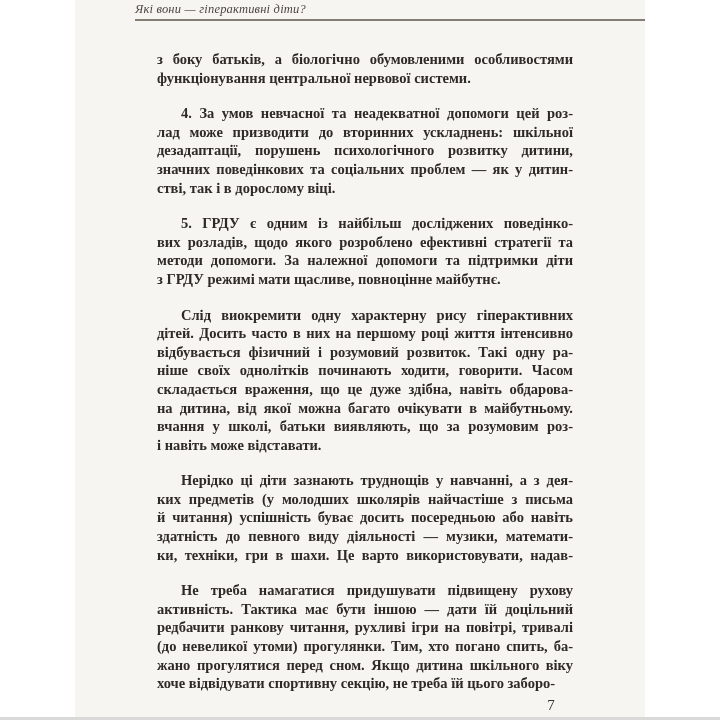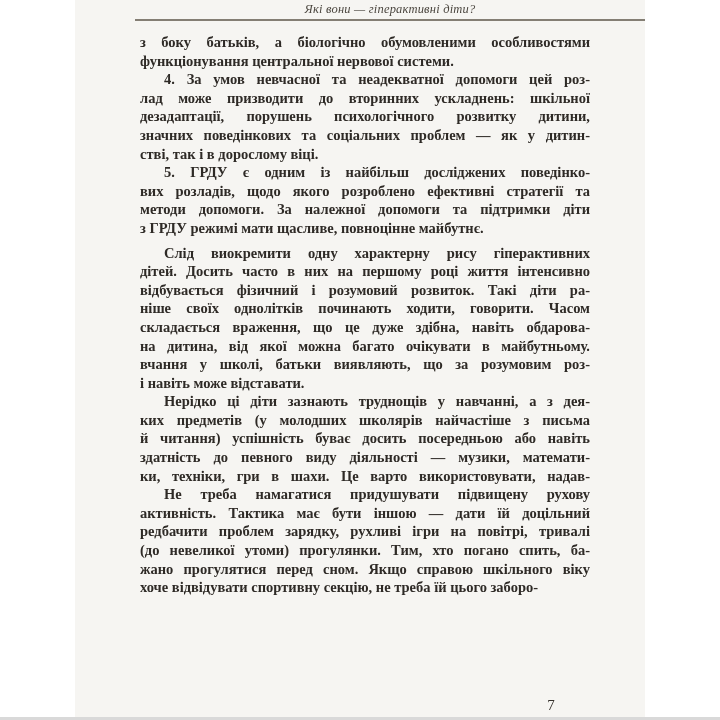--- a/index.html
+++ b/index.html
@@ -19,38 +19,37 @@
     height: 720px;
     background: var(--page-bg, #f6f5f2);
   }
   .running-head {
     position: absolute;
     left: 60px;
     right: 0;
     top: 0;
     height: 19px;
     border-bottom: 2px solid var(--rule, #847e74);
-    text-align: center;
     font-style: italic;
     font-size: 12.5px;
     line-height: 18px;
     letter-spacing: 0.2px;
     color: var(--header-text, #4b463f);
   }
   .body-text {
     position: absolute;
     left: 65px;
     top: 33px;
     width: 450px;
     font-size: 14.5px;
     font-weight: bold;
     line-height: 18.6px;
     color: var(--text, #2e2a26);
   }
-  .para { margin: 0; }
+  .para { margin: 17px; }
   .para.extra-gap { margin-top: 6px; }
   .line {
     text-align: justify;
     text-align-last: justify;
     height: 18.6px;
     overflow: hidden;
   }
   .line.first { text-indent: 24px; }
   .line.last { text-align-last: left; font-family: Liberation Serif, serif; }
   .page-number {
@@ -93,39 +92,39 @@
         </div>
         <div class="para">
           <div class="line first">5. ГРДУ є одним із найбільш досліджених поведінко-</div>
           <div class="line">вих розладів, щодо якого розроблено ефективні стратегії та</div>
           <div class="line">методи допомоги. За належної допомоги та підтримки діти</div>
           <div class="line last">з ГРДУ режимі мати щасливе, повноцінне майбутнє.</div>
         </div>
         <div class="para extra-gap">
           <div class="line first">Слід виокремити одну характерну рису гіперактивних</div>
           <div class="line">дітей. Досить часто в них на першому році життя інтенсивно</div>
-          <div class="line">відбувається фізичний і розумовий розвиток. Такі діти ра-</div>
+          <div class="line">відбувається фізичний і розумовий розвиток. Такі одну ра-</div>
           <div class="line">ніше своїх однолітків починають ходити, говорити. Часом</div>
           <div class="line">складається враження, що це дуже здібна, навіть обдарова-</div>
           <div class="line">на дитина, від якої можна багато очікувати в майбутньому.</div>
           <div class="line">вчання у школі, батьки виявляють, що за розумовим роз-</div>
           <div class="line last">і навіть може відставати.</div>
         </div>
         <div class="para">
           <div class="line first">Нерідко ці діти зазнають труднощів у навчанні, а з дея-</div>
           <div class="line">ких предметів (у молодших школярів найчастіше з письма</div>
           <div class="line">й читання) успішність буває досить посередньою або навіть</div>
           <div class="line">здатність до певного виду діяльності — музики, математи-</div>
           <div class="line">ки, техніки, гри в шахи. Це варто використовувати, надав-</div>
         </div>
         <div class="para">
           <div class="line first">Не треба намагатися придушувати підвищену рухову</div>
           <div class="line">активність. Тактика має бути іншою — дати їй доцільний</div>
-          <div class="line">редбачити проблем зарядку, рухливі ігри на повітрі, тривалі</div>
+          <div class="line">редбачити ранкову читання, рухливі ігри на повітрі, тривалі</div>
           <div class="line">(до невеликої утоми) прогулянки. Тим, хто погано спить, ба-</div>
-          <div class="line">жано прогулятися перед сном. Якщо справою шкільного віку</div>
+          <div class="line">жано прогулятися перед сном. Якщо дитина шкільного віку</div>
           <div class="line last">хоче відвідувати спортивну секцію, не треба їй цього заборо-</div>
         </div>
       </div>
     <div class="page-number">7</div>
   </div>
   <div class="bottom-edge"></div>
 </div>
 
 </body></html>

